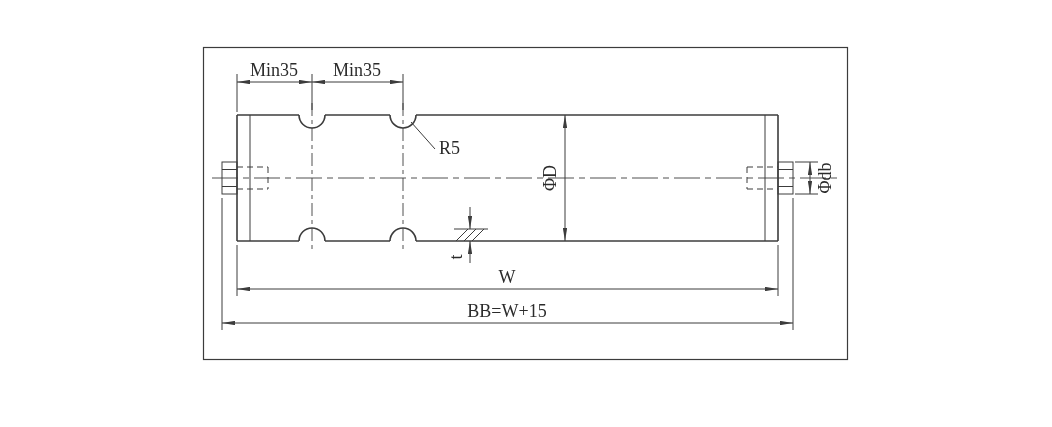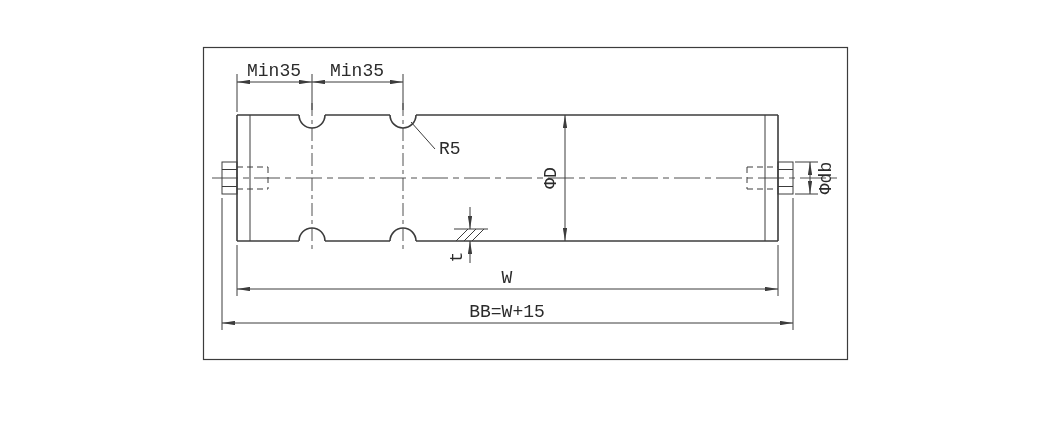--- a/index.html
+++ b/index.html
@@ -5,21 +5,21 @@
   :root{
     --line:#3c3c3c;
     --text:#2b2b2b;
     --bg:#ffffff;
   }
   html,body{margin:0;padding:0;background:#fff;}
   .canvas{
     position:relative;
     width:1052px;height:427px;
     background:var(--bg);
-    font-family:Liberation Mono, monospace;
+    font-family:Liberation Serif, serif;
     overflow:hidden;
   }
   svg{position:absolute;left:0;top:0;}
   .outline{stroke:var(--line);stroke-width:1.6;fill:none;}
   .frame{stroke:var(--line);stroke-width:1.2;fill:none;}
   .thin{stroke:var(--line);stroke-width:1;fill:none;}
   .centerline{stroke:var(--line);stroke-width:0.9;fill:none;stroke-dasharray:26 5 6 5;}
   .centerline-v{stroke:var(--line);stroke-width:0.9;fill:none;stroke-dasharray:13 4 4 4;}
   .hiddenline{stroke:var(--line);stroke-width:1;fill:none;stroke-dasharray:6 4;}
   .lbl{font-size:18px;fill:var(--text);}

